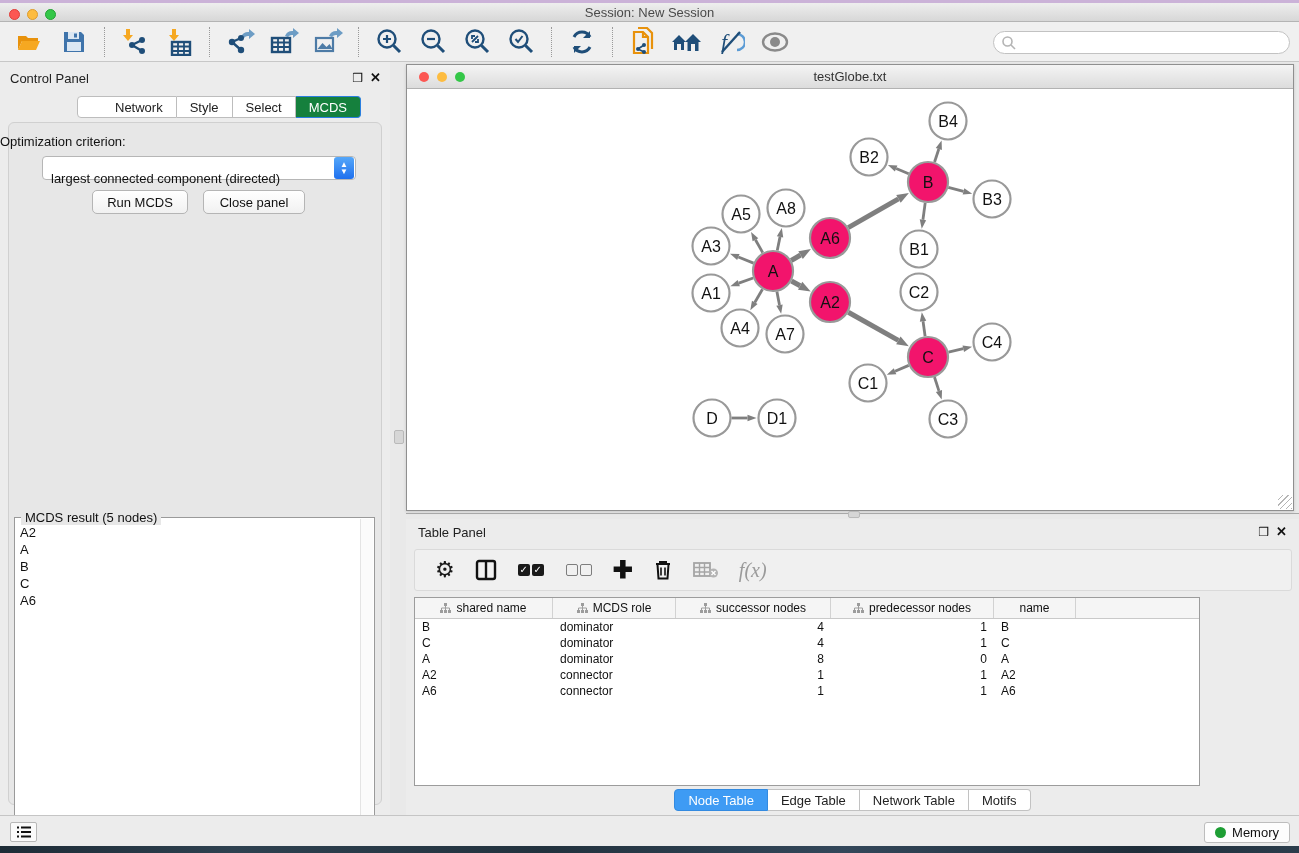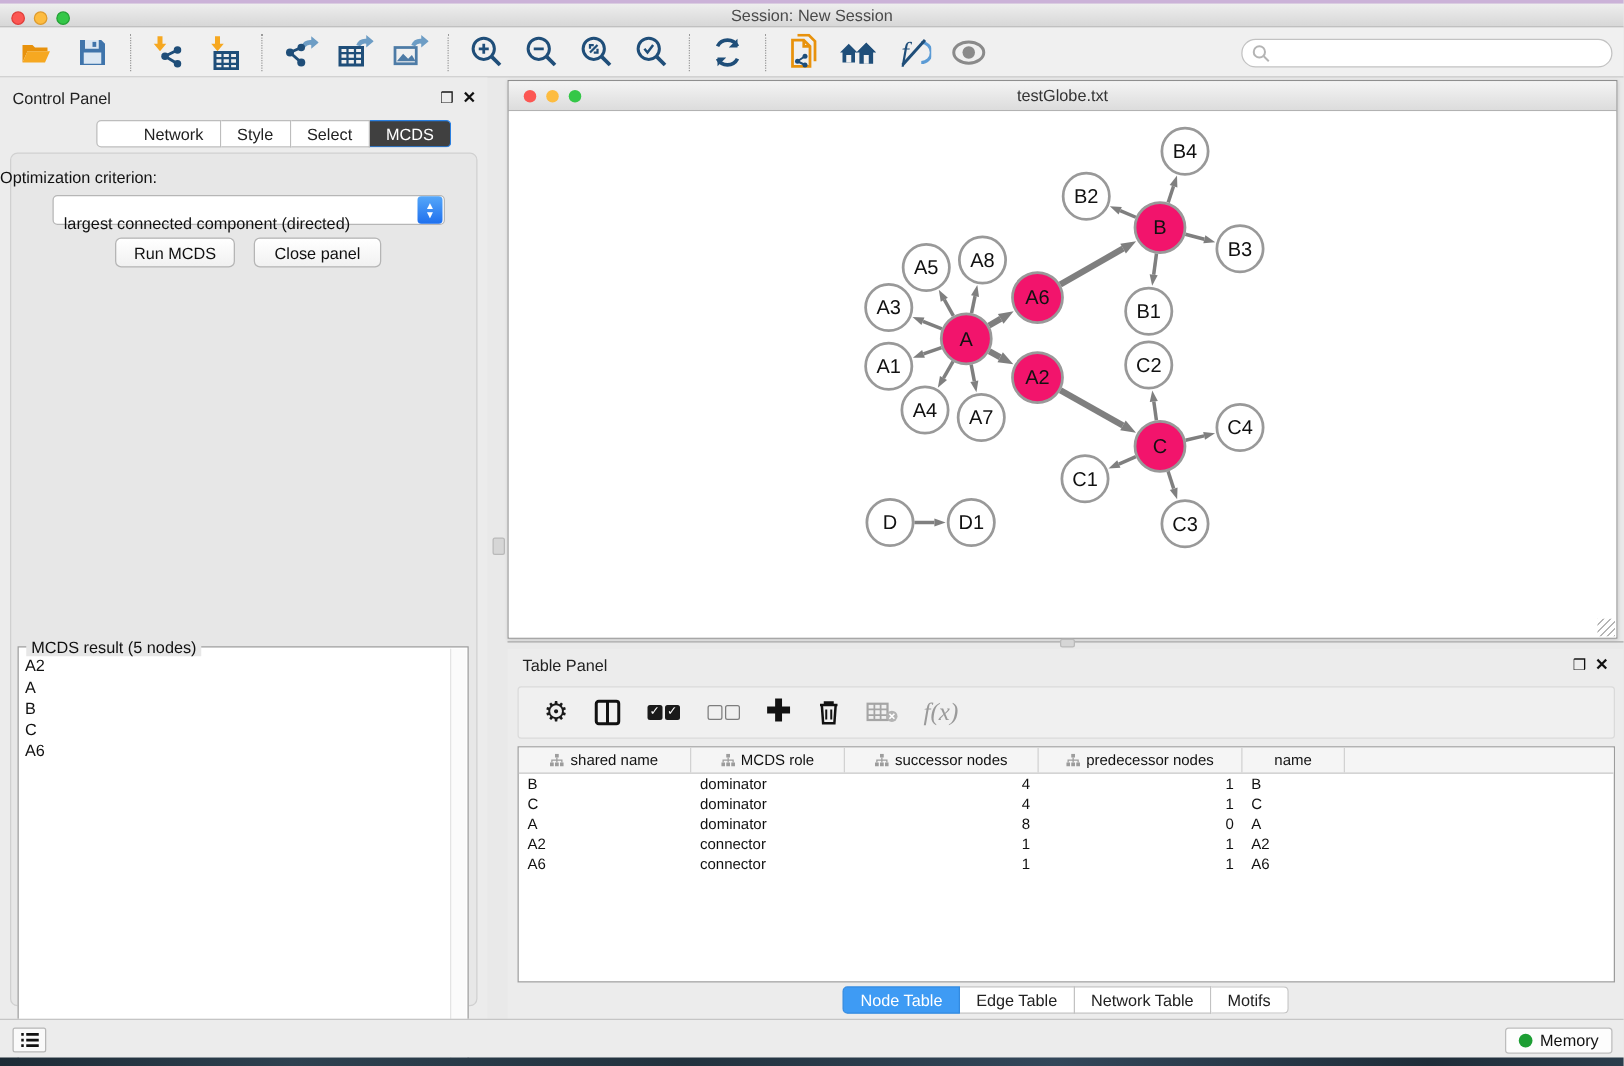--- a/index.html
+++ b/index.html
@@ -38,21 +38,21 @@
   .cpanel-title { position:absolute; left:10px; top:3px; font-size:13px; color:#222; }
   .panel-ctl { position:absolute; top:3px; font-size:13px; color:#111; line-height:14px; }
   .panel-float { right:27px; font-size:12px; }
   .panel-close { right:9px; font-weight:bold; }
 
   .seg-tabs { position:absolute; left:77px; top:34px; height:22px; display:flex; }
   .seg-tab { height:22px; padding:0 13px; font-size:13px; color:#222; background:#fff;
     border:1px solid #bdbdbd; border-left:none; display:flex; align-items:center; justify-content:center; }
   .seg-tab:first-child { border-left:1px solid #bdbdbd; border-radius:4px 0 0 4px;padding-left:37px; }
   .seg-tab:last-child { border-radius:0 4px 4px 0; }
-  .seg-tab.active { background:#404040; border-color:#2a7fe0; color:#fff; }
+  .seg-tab.active { background:#15803d; border-color:#2a7fe0; color:#fff; }
 
   .cpanel-inset { position:absolute; left:8px; top:60px; width:374px; height:683px;
     background:#e7e7e7; border:1px solid #d0d0d0; border-radius:6px; }
   .opt-label { position:absolute; left:0; width:100%; top:72px; text-align:left; font-size:13px; color:#111; }
   .dropdown { position:absolute; left:42px; top:94px; width:314px; height:24px; background:#fff;
     border:1px solid #b6b6b6; border-radius:4px; display:flex; align-items:center; }
   .dropdown .dd-text { flex:1; font-size:13px; color:#111; padding-left:8px; white-space:nowrap;margin-top:20px; }
   .dd-stepper { width:20px; height:22px; margin-right:1px; border-radius:3px;
     background:linear-gradient(#55a7f9,#1f70ee); display:flex; flex-direction:column; align-items:center; justify-content:center; gap:1px; }
   .dd-stepper span { color:#fff; font-size:8px; line-height:6px; }
@@ -99,21 +99,21 @@
   .ttoolbar { position:absolute; left:8px; top:30px; width:878px; height:42px;
     background:#f0f0f0; border:1px solid #dadada; border-radius:3px; display:flex; align-items:center; gap:20px; padding-left:20px; }
   .tt-icon { display:flex; align-items:center; justify-content:center; height:30px; }
   .gear-glyph { font-size:22px; color:#1a1a1a; line-height:22px; }
   .plus-glyph { font-size:24px; font-weight:bold; color:#111; line-height:22px; }
   .fx-glyph { font-family:"Liberation Serif", serif; font-style:italic; font-size:20px; color:#9a9a9a; }
   .cb { width:12px; height:12px; display:inline-block; margin:0 1px; border-radius:2px; }
   .cb.checked { background:#1a1a1a; color:#fff; font-size:10px; line-height:12px; text-align:center; }
   .cb.empty { border:1.5px solid #7d7d7d; background:transparent; }
 
-  .dtable { position:absolute; left:8px; top:78px; width:878px; height:189px; background:#fff; border:1px solid #9c9c9c; overflow:hidden; }
+  .dtable { position:absolute; left:8px; top:78px; width:786px; height:189px; background:#fff; border:1px solid #9c9c9c; overflow:hidden; }
   .dtable-header { display:flex; height:21px; background:#f5f5f5; border-bottom:1px solid #c9c9c9; }
   .th-cell { display:flex; align-items:center; justify-content:center; gap:5px; font-size:12px; color:#111;
     border-right:1px solid #d2d2d2; }
   .th-icon { opacity:.55; }
   .dtable-row { display:flex; height:16px; align-items:center; }
   .td-cell { font-size:12px; color:#111; padding:0 7px; white-space:nowrap; overflow:hidden; }
   .td-left { text-align:left; } .td-right { text-align:right; }
 
   .bottom-tabs { position:absolute; left:0; width:100%; top:270px; display:flex; justify-content:center; }
   .btab { height:22px; padding:0 13px; font-size:13px; color:#222; background:#fff;

